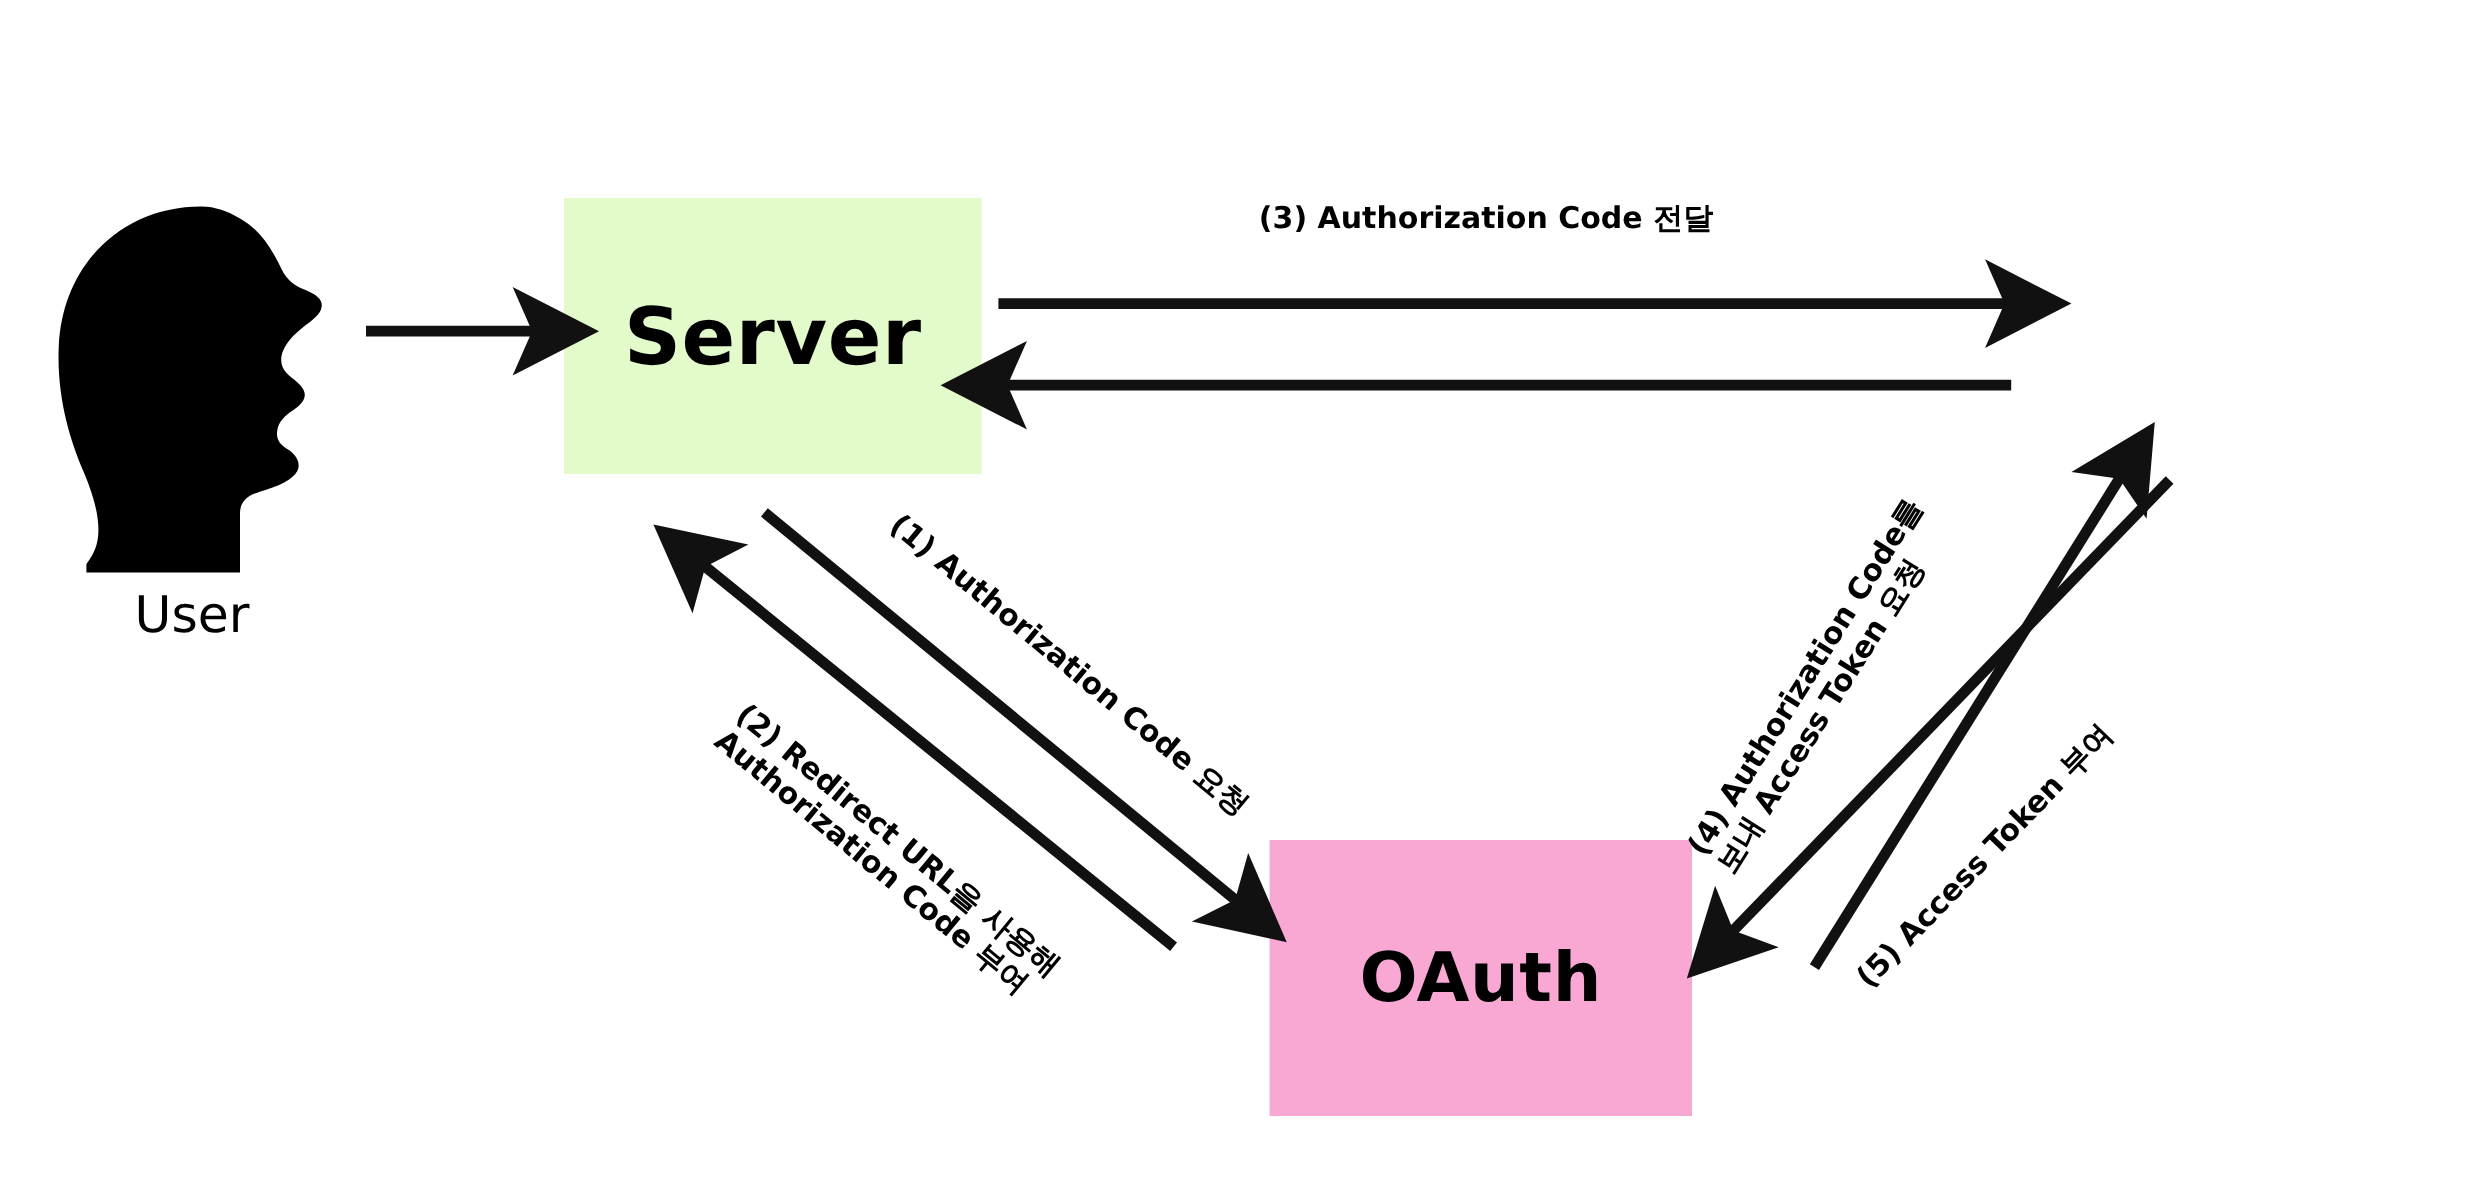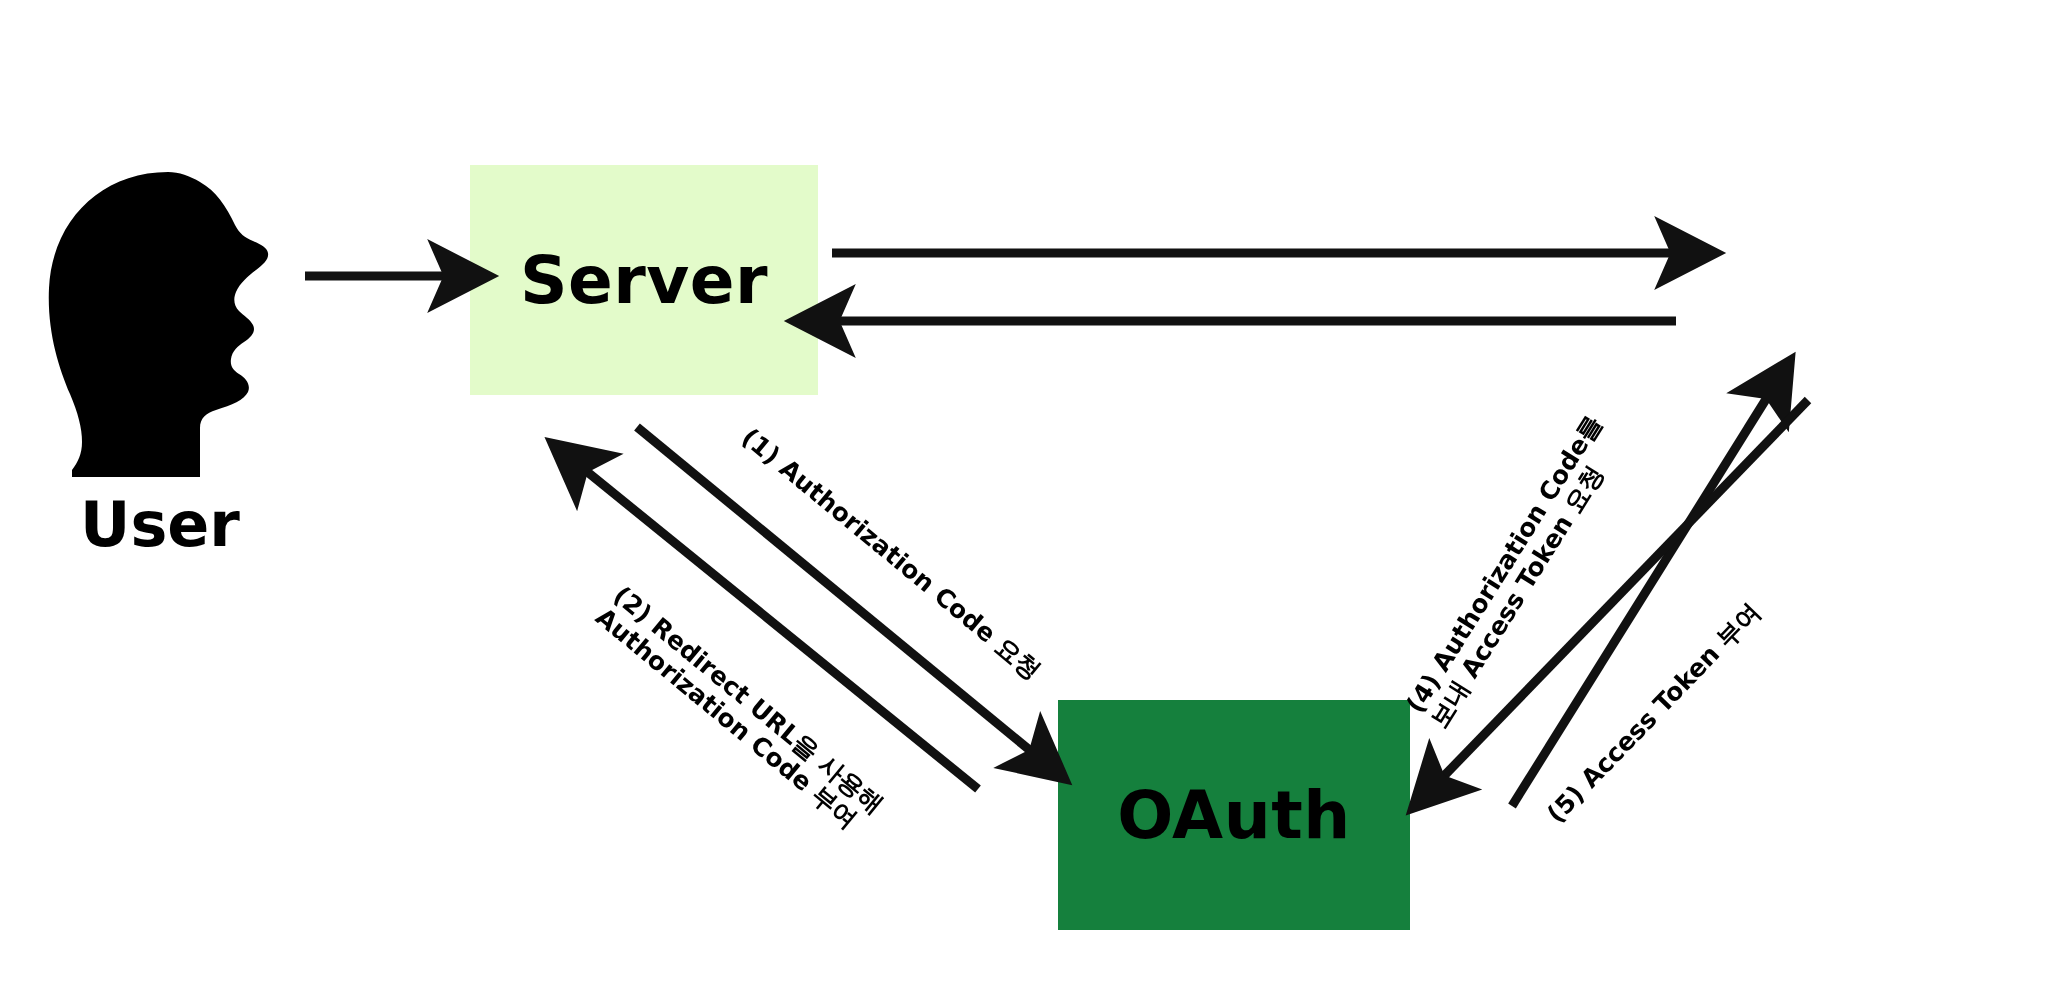--- a/index.html
+++ b/index.html
@@ -12,27 +12,27 @@
   }
   .node{
     position:absolute;
     display:flex;align-items:center;justify-content:center;
     font-weight:700;
     color:#000000;
     letter-spacing:.5px;
   }
   #node-client{left:470px;top:165px;width:348px;height:230px;background:#e3fbca;font-size:66px;}
   #node-server{left:1683px;top:165px;width:340px;height:230px;background:#ece2fb;font-size:66px;}
-  #node-oauth{left:1058px;top:700px;width:352px;height:230px;background:#15803d;font-size:66px;}
+  #node-oauth{left:1058px;top:700px;width:352px;height:230px;background:#f9a8d4;font-size:57px;}
 
   #user-group{position:absolute;left:40px;top:170px;width:280px;height:420px;}
   #user-head{position:absolute;left:0;top:0;width:260px;height:310px;}
   #user-label{
     position:absolute;left:0;top:318px;width:240px;
-    text-align:center;font-size:62px;font-weight:700;color:#000;
+    text-align:center;font-size:42px;font-weight:400;color:#000;
   }
 
   svg#edges{position:absolute;left:0;top:0;width:2062px;height:994px;pointer-events:none;}
 
   .edge-label{
     position:absolute;
     font-size:25px;font-weight:700;color:#000;
     white-space:pre;line-height:1.12;
     transform-origin:0 50%;
   }
@@ -108,20 +108,21 @@
 
     <g>
       <line x1="1512" y1="806" x2="1768" y2="396" stroke="#111111" stroke-width="9" marker-end="url(#ah)"></line>
     </g>
 
     <g>
       <line x1="1808" y1="400" x2="1442" y2="778" stroke="#111111" stroke-width="9" marker-end="url(#ah)"></line>
     </g>
   </svg>
 
+  <div class="edge-label lbl-horiz" style="left:1049px;top:168px;">(3) Authorization Code 전달</div>
 
 
   <div class="edge-label" style="left:745px;top:420px;transform:rotate(39.5deg);">(1) Authorization Code 요청</div>
 
   <div class="edge-label" style="left:608px;top:575px;transform:rotate(39.5deg);"><span>(2) Redirect URL을 사용해</span><br><span>Authorization Code 부여</span></div>
 
   <div class="edge-label" style="left:1425px;top:690px;transform:rotate(-58deg);"><span>(4) Authorization Code를</span><br><span>보내 Access Token 요청</span></div>
 
   <div class="edge-label" style="left:1552px;top:805px;transform:rotate(-46deg);">(5) Access Token 부여</div>
 

